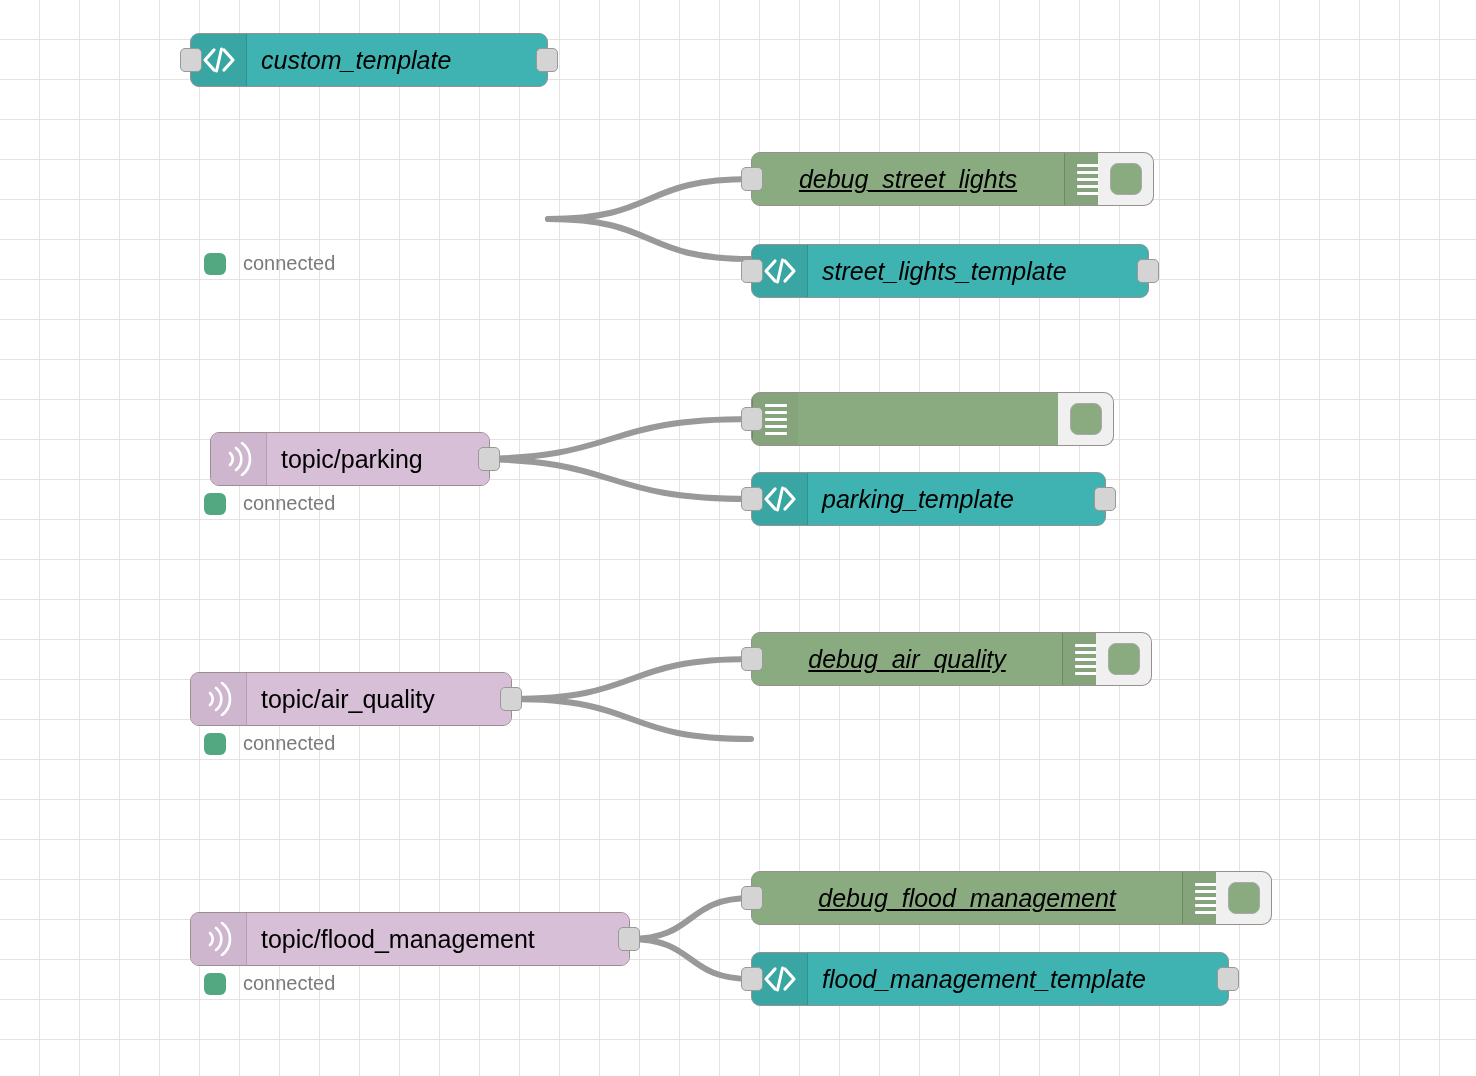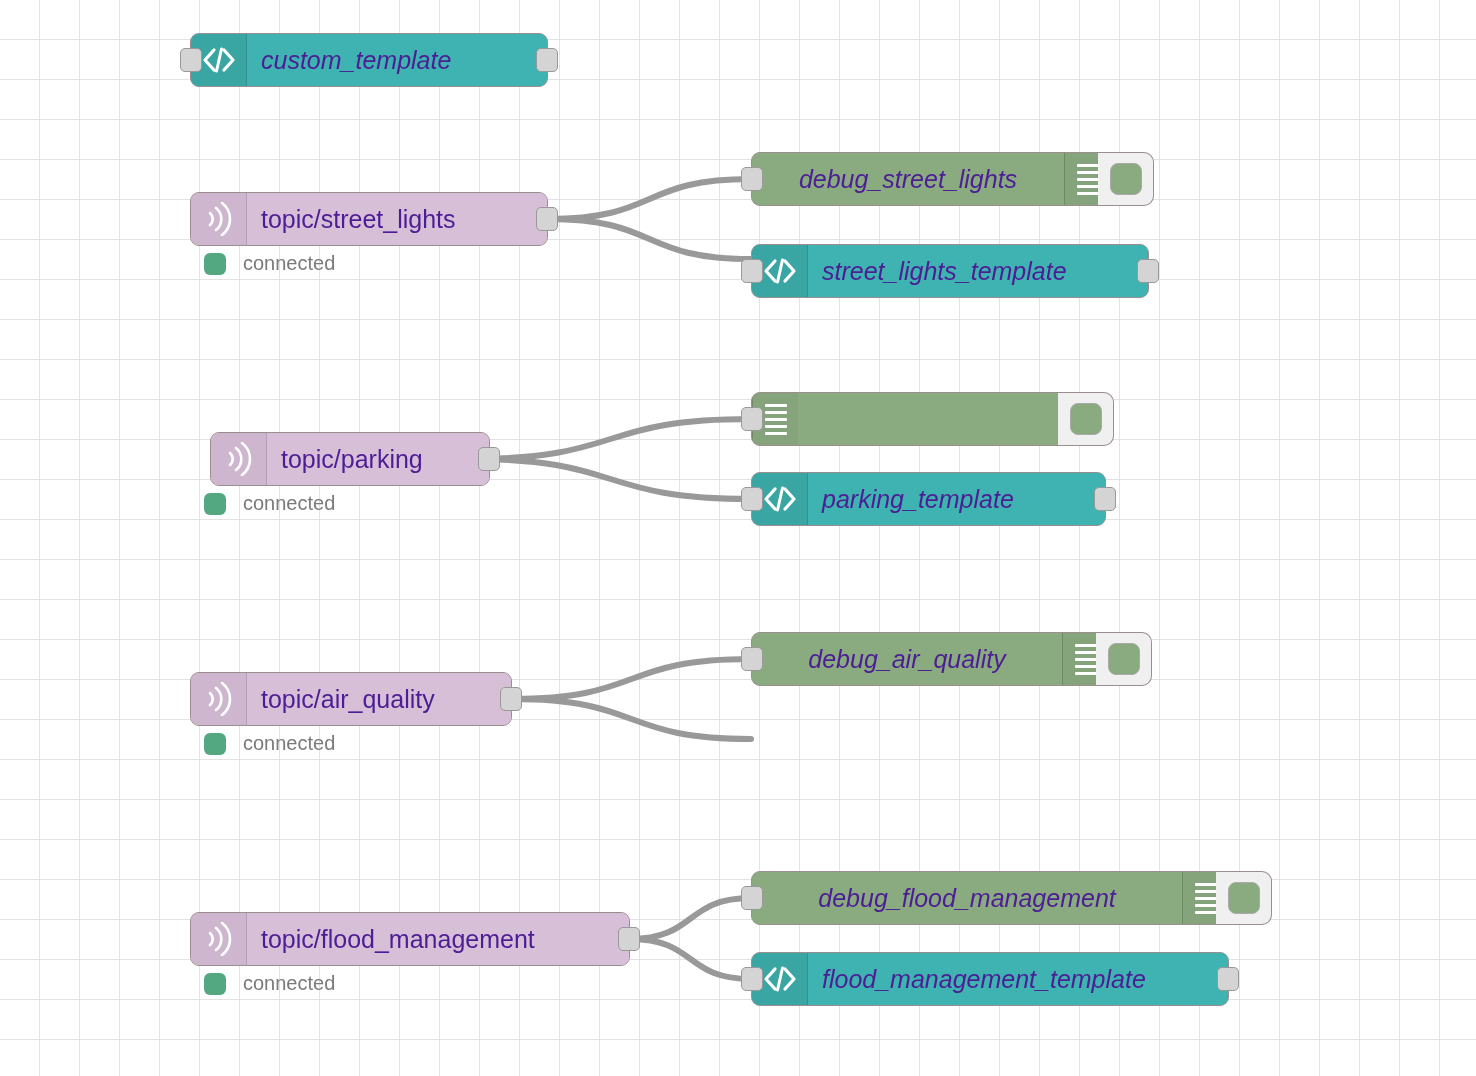--- a/index.html
+++ b/index.html
@@ -45,26 +45,26 @@
     display: flex; align-items: center; justify-content: center;
     border-right: 1px solid rgba(0,0,0,0.12);
     align-self: stretch;
   }
   .label {
     flex: 1 1 auto;
     display: flex; align-items: center;
     padding: 0 14px;
     font-size: 25px;
     font-style: italic;
-    color: #4c1d95;
+    color: #000000;
     white-space: nowrap;
     text-align: right;
   }
   .label.plain { font-style: normal; font-size: 25px; }
-  .label.center { justify-content: center; }
+  .label.center { justify-content: center; text-decoration: underline; }
 
   
   .n-mqtt   { background: #d8bfd8; }
   .n-mqtt .body { background: #d8bfd8; }
   .n-mqtt .icon-cell { background: rgba(0,0,0,0.045); }
   .n-template { background: #3eb3b1; }
   .n-template .body { background: #3eb3b1; }
   .n-template .icon-cell { background: rgba(0,0,0,0.07); }
   .n-debug { background: #8aab80; }
   .n-debug .body { background: #8aab80; }
@@ -149,186 +149,173 @@
             <path d="M12 3 L3 13 L12 23" fill="none" stroke="#fff" stroke-width="3.2" stroke-linecap="round" stroke-linejoin="round"></path>
             <path d="M22 3 L31 13 L22 23" fill="none" stroke="#fff" stroke-width="3.2" stroke-linecap="round" stroke-linejoin="round"></path>
             <path d="M19.5 2 L14.5 24" fill="none" stroke="#fff" stroke-width="3" stroke-linecap="round"></path>
           </svg>
         </div>
         <div class="label">custom_template</div>
       </div>
       <div class="port in"></div>
       <div class="port out"></div>
     </div>
-    <div class="node n-mqtt" style="left: 190px; top: 192px; width: 358px;">
+    <div class="status" style="left: 204px; top: 252px;">
+      <span class="dot"></span>
+      <span>connected</span>
+    </div>
+    <div class="node n-debug" style="left: 751px; top: 152px; width: 360px;">
+      <div class="body">
+        <div class="label center">debug_street_lights</div>
+        <div class="dbg-icon">
+          <i></i>
+          <i></i>
+          <i></i>
+          <i></i>
+          <i></i>
+        </div>
+      </div>
+      <div class="dbg-toggle">
+        <div class="sq"></div>
+      </div>
+      <div class="port in"></div>
+    </div>
+    <div class="node n-template" style="left: 751px; top: 244px; width: 398px;">
+      <div class="body">
+        <div class="icon-cell">
+          <svg class="svg-ic" width="34" height="26" viewBox="0 0 34 26">
+            <path d="M12 3 L3 13 L12 23" fill="none" stroke="#fff" stroke-width="3.2" stroke-linecap="round" stroke-linejoin="round"></path>
+            <path d="M22 3 L31 13 L22 23" fill="none" stroke="#fff" stroke-width="3.2" stroke-linecap="round" stroke-linejoin="round"></path>
+            <path d="M19.5 2 L14.5 24" fill="none" stroke="#fff" stroke-width="3" stroke-linecap="round"></path>
+          </svg>
+        </div>
+        <div class="label">street_lights_template</div>
+      </div>
+      <div class="port in"></div>
+      <div class="port out"></div>
+    </div>
+    <div class="node n-mqtt" style="left: 190px; top: 432px; width: 280px; margin-left: 20px;">
       <div class="body">
         <div class="icon-cell">
           <svg class="svg-ic" width="30" height="34" viewBox="0 0 30 34">
             <path d="M6 11 A8 8 0 0 1 6 23" fill="none" stroke="#fff" stroke-width="2.6" stroke-linecap="round"></path>
             <path d="M12 6 A14 14 0 0 1 12 28" fill="none" stroke="#fff" stroke-width="2.6" stroke-linecap="round"></path>
             <path d="M18 1 A20 20 0 0 1 18 33" fill="none" stroke="#fff" stroke-width="2.6" stroke-linecap="round"></path>
           </svg>
         </div>
-        <div class="label plain">topic/street_lights</div>
-      </div>
-      <div class="port out"></div>
-    </div>
-    <div class="status" style="left: 204px; top: 252px;">
+        <div class="label plain">topic/parking</div>
+      </div>
+      <div class="port out"></div>
+    </div>
+    <div class="status" style="left: 204px; top: 492px;">
       <span class="dot"></span>
       <span>connected</span>
     </div>
-    <div class="node n-debug" style="left: 751px; top: 152px; width: 360px;">
-      <div class="body">
-        <div class="label center">debug_street_lights</div>
+    <div class="node n-debug" style="left: 751px; top: 392px; width: 320px;">
+      <div class="body">
         <div class="dbg-icon">
           <i></i>
           <i></i>
           <i></i>
           <i></i>
           <i></i>
         </div>
       </div>
       <div class="dbg-toggle">
         <div class="sq"></div>
       </div>
       <div class="port in"></div>
     </div>
-    <div class="node n-template" style="left: 751px; top: 244px; width: 398px;">
+    <div class="node n-template" style="left: 751px; top: 472px; width: 355px;">
       <div class="body">
         <div class="icon-cell">
           <svg class="svg-ic" width="34" height="26" viewBox="0 0 34 26">
             <path d="M12 3 L3 13 L12 23" fill="none" stroke="#fff" stroke-width="3.2" stroke-linecap="round" stroke-linejoin="round"></path>
             <path d="M22 3 L31 13 L22 23" fill="none" stroke="#fff" stroke-width="3.2" stroke-linecap="round" stroke-linejoin="round"></path>
             <path d="M19.5 2 L14.5 24" fill="none" stroke="#fff" stroke-width="3" stroke-linecap="round"></path>
           </svg>
         </div>
-        <div class="label">street_lights_template</div>
-      </div>
-      <div class="port in"></div>
-      <div class="port out"></div>
-    </div>
-    <div class="node n-mqtt" style="left: 190px; top: 432px; width: 280px; margin-left: 20px;">
+        <div class="label">parking_template</div>
+      </div>
+      <div class="port in"></div>
+      <div class="port out"></div>
+    </div>
+    <div class="node n-mqtt" style="left: 190px; top: 672px; width: 322px;">
       <div class="body">
         <div class="icon-cell">
           <svg class="svg-ic" width="30" height="34" viewBox="0 0 30 34">
             <path d="M6 11 A8 8 0 0 1 6 23" fill="none" stroke="#fff" stroke-width="2.6" stroke-linecap="round"></path>
             <path d="M12 6 A14 14 0 0 1 12 28" fill="none" stroke="#fff" stroke-width="2.6" stroke-linecap="round"></path>
             <path d="M18 1 A20 20 0 0 1 18 33" fill="none" stroke="#fff" stroke-width="2.6" stroke-linecap="round"></path>
           </svg>
         </div>
-        <div class="label plain">topic/parking</div>
-      </div>
-      <div class="port out"></div>
-    </div>
-    <div class="status" style="left: 204px; top: 492px;">
+        <div class="label plain">topic/air_quality</div>
+      </div>
+      <div class="port out"></div>
+    </div>
+    <div class="status" style="left: 204px; top: 732px;">
       <span class="dot"></span>
       <span>connected</span>
     </div>
-    <div class="node n-debug" style="left: 751px; top: 392px; width: 320px;">
-      <div class="body">
+    <div class="node n-debug" style="left: 751px; top: 632px; width: 358px;">
+      <div class="body">
+        <div class="label center">debug_air_quality</div>
         <div class="dbg-icon">
           <i></i>
           <i></i>
           <i></i>
           <i></i>
           <i></i>
         </div>
       </div>
       <div class="dbg-toggle">
         <div class="sq"></div>
       </div>
       <div class="port in"></div>
     </div>
-    <div class="node n-template" style="left: 751px; top: 472px; width: 355px;">
+    <div class="node n-mqtt" style="left: 190px; top: 912px; width: 440px;">
+      <div class="body">
+        <div class="icon-cell">
+          <svg class="svg-ic" width="30" height="34" viewBox="0 0 30 34">
+            <path d="M6 11 A8 8 0 0 1 6 23" fill="none" stroke="#fff" stroke-width="2.6" stroke-linecap="round"></path>
+            <path d="M12 6 A14 14 0 0 1 12 28" fill="none" stroke="#fff" stroke-width="2.6" stroke-linecap="round"></path>
+            <path d="M18 1 A20 20 0 0 1 18 33" fill="none" stroke="#fff" stroke-width="2.6" stroke-linecap="round"></path>
+          </svg>
+        </div>
+        <div class="label plain">topic/flood_management</div>
+      </div>
+      <div class="port out"></div>
+    </div>
+    <div class="status" style="left: 204px; top: 972px;">
+      <span class="dot"></span>
+      <span>connected</span>
+    </div>
+    <div class="node n-debug" style="left: 751px; top: 871px; width: 478px;">
+      <div class="body">
+        <div class="label center">debug_flood_management</div>
+        <div class="dbg-icon">
+          <i></i>
+          <i></i>
+          <i></i>
+          <i></i>
+          <i></i>
+        </div>
+      </div>
+      <div class="dbg-toggle">
+        <div class="sq"></div>
+      </div>
+      <div class="port in"></div>
+    </div>
+    <div class="node n-template" style="left: 751px; top: 952px; width: 478px;">
       <div class="body">
         <div class="icon-cell">
           <svg class="svg-ic" width="34" height="26" viewBox="0 0 34 26">
             <path d="M12 3 L3 13 L12 23" fill="none" stroke="#fff" stroke-width="3.2" stroke-linecap="round" stroke-linejoin="round"></path>
             <path d="M22 3 L31 13 L22 23" fill="none" stroke="#fff" stroke-width="3.2" stroke-linecap="round" stroke-linejoin="round"></path>
             <path d="M19.5 2 L14.5 24" fill="none" stroke="#fff" stroke-width="3" stroke-linecap="round"></path>
           </svg>
         </div>
-        <div class="label">parking_template</div>
-      </div>
-      <div class="port in"></div>
-      <div class="port out"></div>
-    </div>
-    <div class="node n-mqtt" style="left: 190px; top: 672px; width: 322px;">
-      <div class="body">
-        <div class="icon-cell">
-          <svg class="svg-ic" width="30" height="34" viewBox="0 0 30 34">
-            <path d="M6 11 A8 8 0 0 1 6 23" fill="none" stroke="#fff" stroke-width="2.6" stroke-linecap="round"></path>
-            <path d="M12 6 A14 14 0 0 1 12 28" fill="none" stroke="#fff" stroke-width="2.6" stroke-linecap="round"></path>
-            <path d="M18 1 A20 20 0 0 1 18 33" fill="none" stroke="#fff" stroke-width="2.6" stroke-linecap="round"></path>
-          </svg>
-        </div>
-        <div class="label plain">topic/air_quality</div>
-      </div>
-      <div class="port out"></div>
-    </div>
-    <div class="status" style="left: 204px; top: 732px;">
-      <span class="dot"></span>
-      <span>connected</span>
-    </div>
-    <div class="node n-debug" style="left: 751px; top: 632px; width: 358px;">
-      <div class="body">
-        <div class="label center">debug_air_quality</div>
-        <div class="dbg-icon">
-          <i></i>
-          <i></i>
-          <i></i>
-          <i></i>
-          <i></i>
-        </div>
-      </div>
-      <div class="dbg-toggle">
-        <div class="sq"></div>
-      </div>
-      <div class="port in"></div>
-    </div>
-    <div class="node n-mqtt" style="left: 190px; top: 912px; width: 440px;">
-      <div class="body">
-        <div class="icon-cell">
-          <svg class="svg-ic" width="30" height="34" viewBox="0 0 30 34">
-            <path d="M6 11 A8 8 0 0 1 6 23" fill="none" stroke="#fff" stroke-width="2.6" stroke-linecap="round"></path>
-            <path d="M12 6 A14 14 0 0 1 12 28" fill="none" stroke="#fff" stroke-width="2.6" stroke-linecap="round"></path>
-            <path d="M18 1 A20 20 0 0 1 18 33" fill="none" stroke="#fff" stroke-width="2.6" stroke-linecap="round"></path>
-          </svg>
-        </div>
-        <div class="label plain">topic/flood_management</div>
-      </div>
-      <div class="port out"></div>
-    </div>
-    <div class="status" style="left: 204px; top: 972px;">
-      <span class="dot"></span>
-      <span>connected</span>
-    </div>
-    <div class="node n-debug" style="left: 751px; top: 871px; width: 478px;">
-      <div class="body">
-        <div class="label center">debug_flood_management</div>
-        <div class="dbg-icon">
-          <i></i>
-          <i></i>
-          <i></i>
-          <i></i>
-          <i></i>
-        </div>
-      </div>
-      <div class="dbg-toggle">
-        <div class="sq"></div>
-      </div>
-      <div class="port in"></div>
-    </div>
-    <div class="node n-template" style="left: 751px; top: 952px; width: 478px;">
-      <div class="body">
-        <div class="icon-cell">
-          <svg class="svg-ic" width="34" height="26" viewBox="0 0 34 26">
-            <path d="M12 3 L3 13 L12 23" fill="none" stroke="#fff" stroke-width="3.2" stroke-linecap="round" stroke-linejoin="round"></path>
-            <path d="M22 3 L31 13 L22 23" fill="none" stroke="#fff" stroke-width="3.2" stroke-linecap="round" stroke-linejoin="round"></path>
-            <path d="M19.5 2 L14.5 24" fill="none" stroke="#fff" stroke-width="3" stroke-linecap="round"></path>
-          </svg>
-        </div>
         <div class="label">flood_management_template</div>
       </div>
       <div class="port in"></div>
       <div class="port out"></div>
     </div>
   </div>
 
 </body></html>

